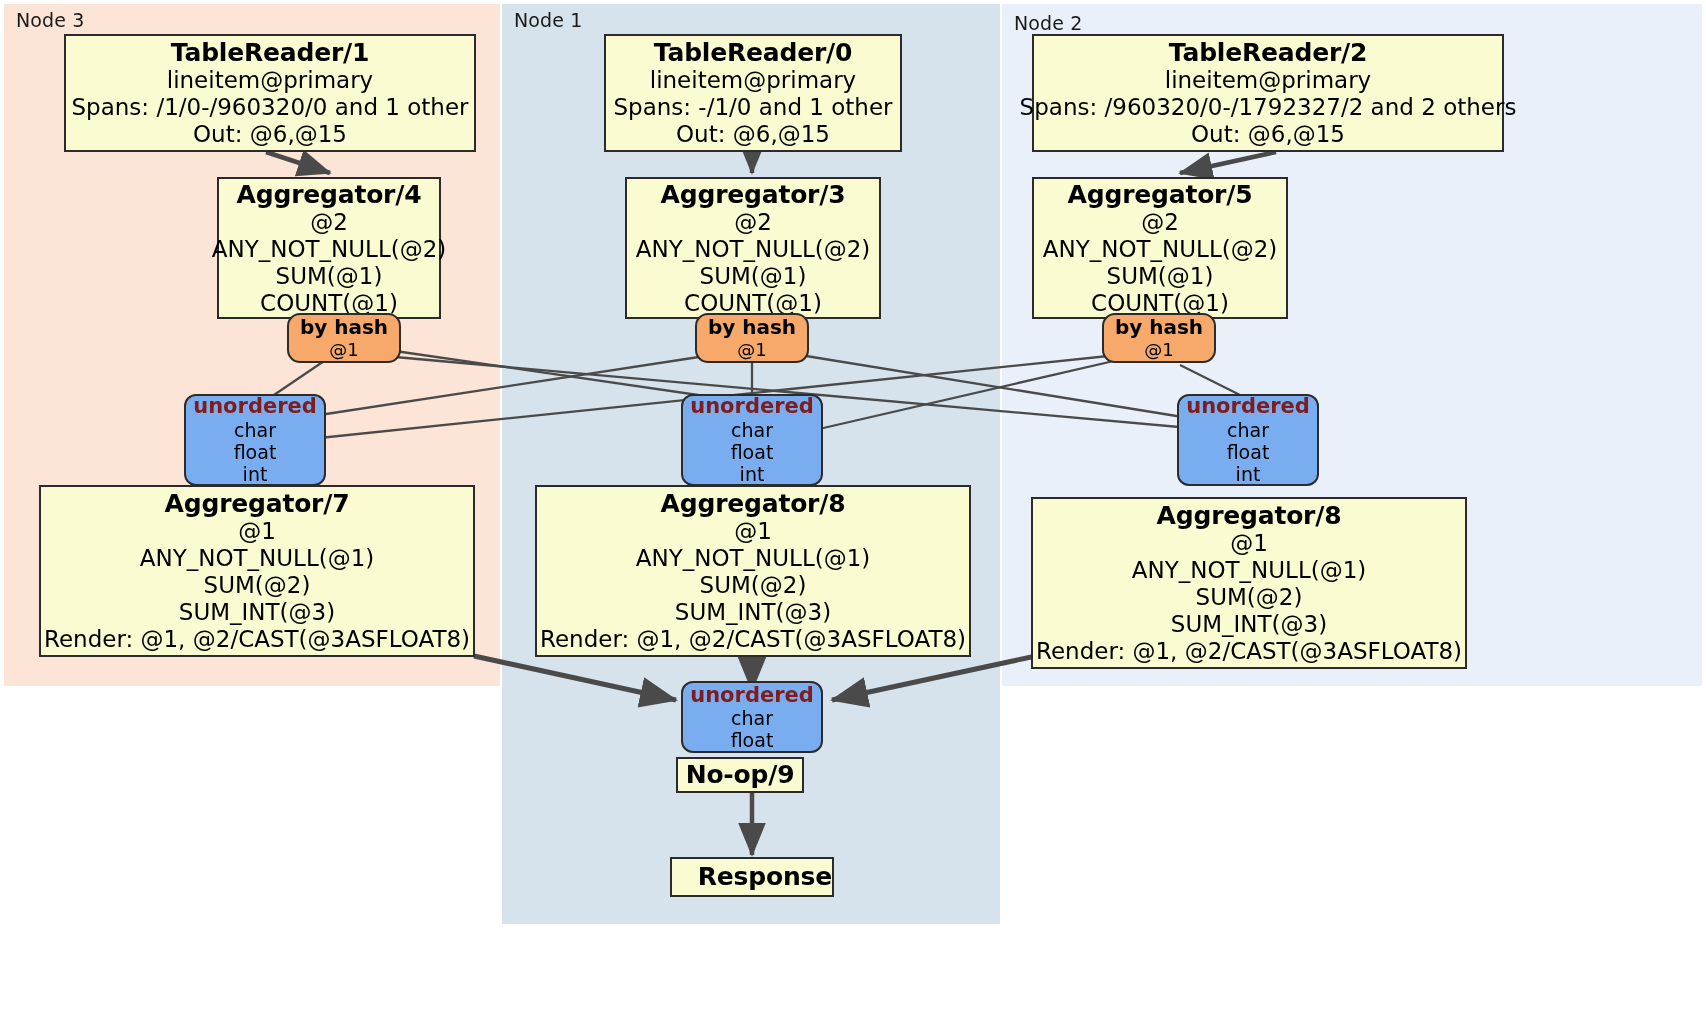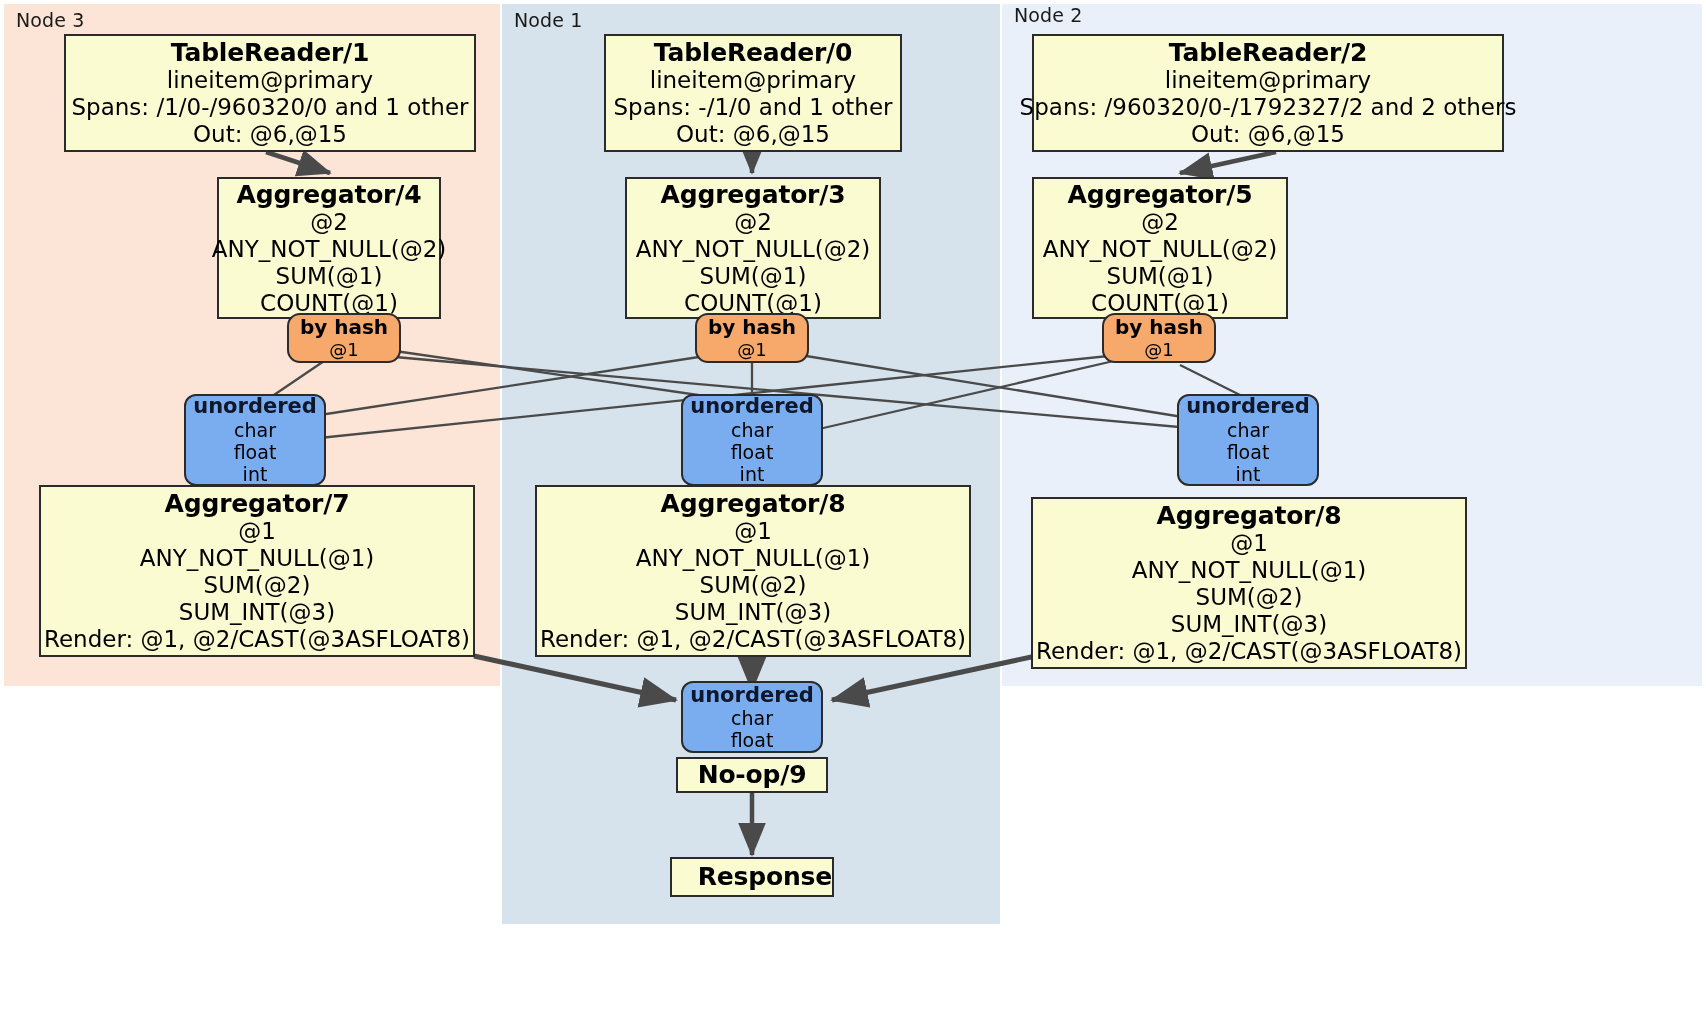--- a/index.html
+++ b/index.html
@@ -15,35 +15,35 @@
         display:flex;flex-direction:column;align-items:center;justify-content:center;
         text-align:center;line-height:1.17;}
   .proc{background:#fbfbd2;border-radius:0;}
   .router{background:#f6a96b;border-radius:13px;}
   .synch{background:#7aadf0;border-radius:12px;}
 
   .ttl{font-weight:bold;font-size:25px;color:#000;letter-spacing:-.2px;white-space:nowrap;}
   .ln{font-size:23px;color:#000;white-space:nowrap;}
   .ttl-sm{font-weight:bold;font-size:20px;color:#000;white-space:nowrap;}
   .ln-sm{font-size:18px;color:#000;white-space:nowrap;}
-  .ttl-syn{font-weight:bold;font-size:21px;color:#0f172a;white-space:nowrap;}
+  .ttl-syn{font-weight:bold;font-size:21px;color:#7f1d1d;white-space:nowrap;}
   .ln-syn{font-size:19px;color:#000;white-space:nowrap;}
 </style>
 </head>
 <body>
 
 <div id="stage">
 
   <div class="panel" style="left:4px;top:4px;width:496px;height:682px;background:#fce4d6;"></div>
   <div class="panel" style="left:502px;top:4px;width:498px;height:920px;background:#d6e3ec;"></div>
   <div class="panel" style="left:1002px;top:4px;width:700px;height:682px;background:#eaf0fa;"></div>
 
   <div class="panel-label" style="left:16px;top:9px;">Node 3</div>
   <div class="panel-label" style="left:514px;top:9px;">Node 1</div>
-  <div class="panel-label" style="left:1014px;top:4px;text-align:right;">Node 2</div>
+  <div class="panel-label" style="left:1014px;top:12px;text-align:right;">Node 2</div>
 
   <svg class="edges" viewBox="0 0 1706 1016">
     <defs>
       <marker id="ah" markerWidth="9" markerHeight="9" refX="7.2" refY="3.1" orient="auto" markerUnits="strokeWidth">
         <path d="M0,0 L7.6,3.1 L0,6.2 z" fill="#4a4a4a"></path>
       </marker>
       <marker id="ah-sm" markerWidth="10" markerHeight="10" refX="8" refY="3.1" orient="auto" markerUnits="strokeWidth">
         <path d="M0,0 L7.6,3.1 L0,6.2 z" fill="#4a4a4a"></path>
       </marker>
     </defs>
@@ -189,21 +189,21 @@
     <div class="ln">SUM_INT(@3)</div>
     <div class="ln">Render: @1, @2/CAST(@3ASFLOAT8)</div>
   </div>
 
   <div class="node synch" style="left:681px;top:681px;width:142px;height:72px;">
     <div class="ttl-syn">unordered</div>
     <div class="ln-syn">char</div>
     <div class="ln-syn">float</div>
   </div>
 
-  <div class="node proc" style="left:676px;top:757px;width:152px;height:36px;align-items:center;">
+  <div class="node proc" style="left:676px;top:757px;width:128px;height:36px;align-items:center;">
     <div class="ttl">No-op/9</div>
   </div>
 
   <div class="node proc" style="left:670px;top:857px;width:164px;height:40px;align-items:flex-end;">
     <div class="ttl">Response</div>
   </div>
 
 </div>
 
 </body></html>

